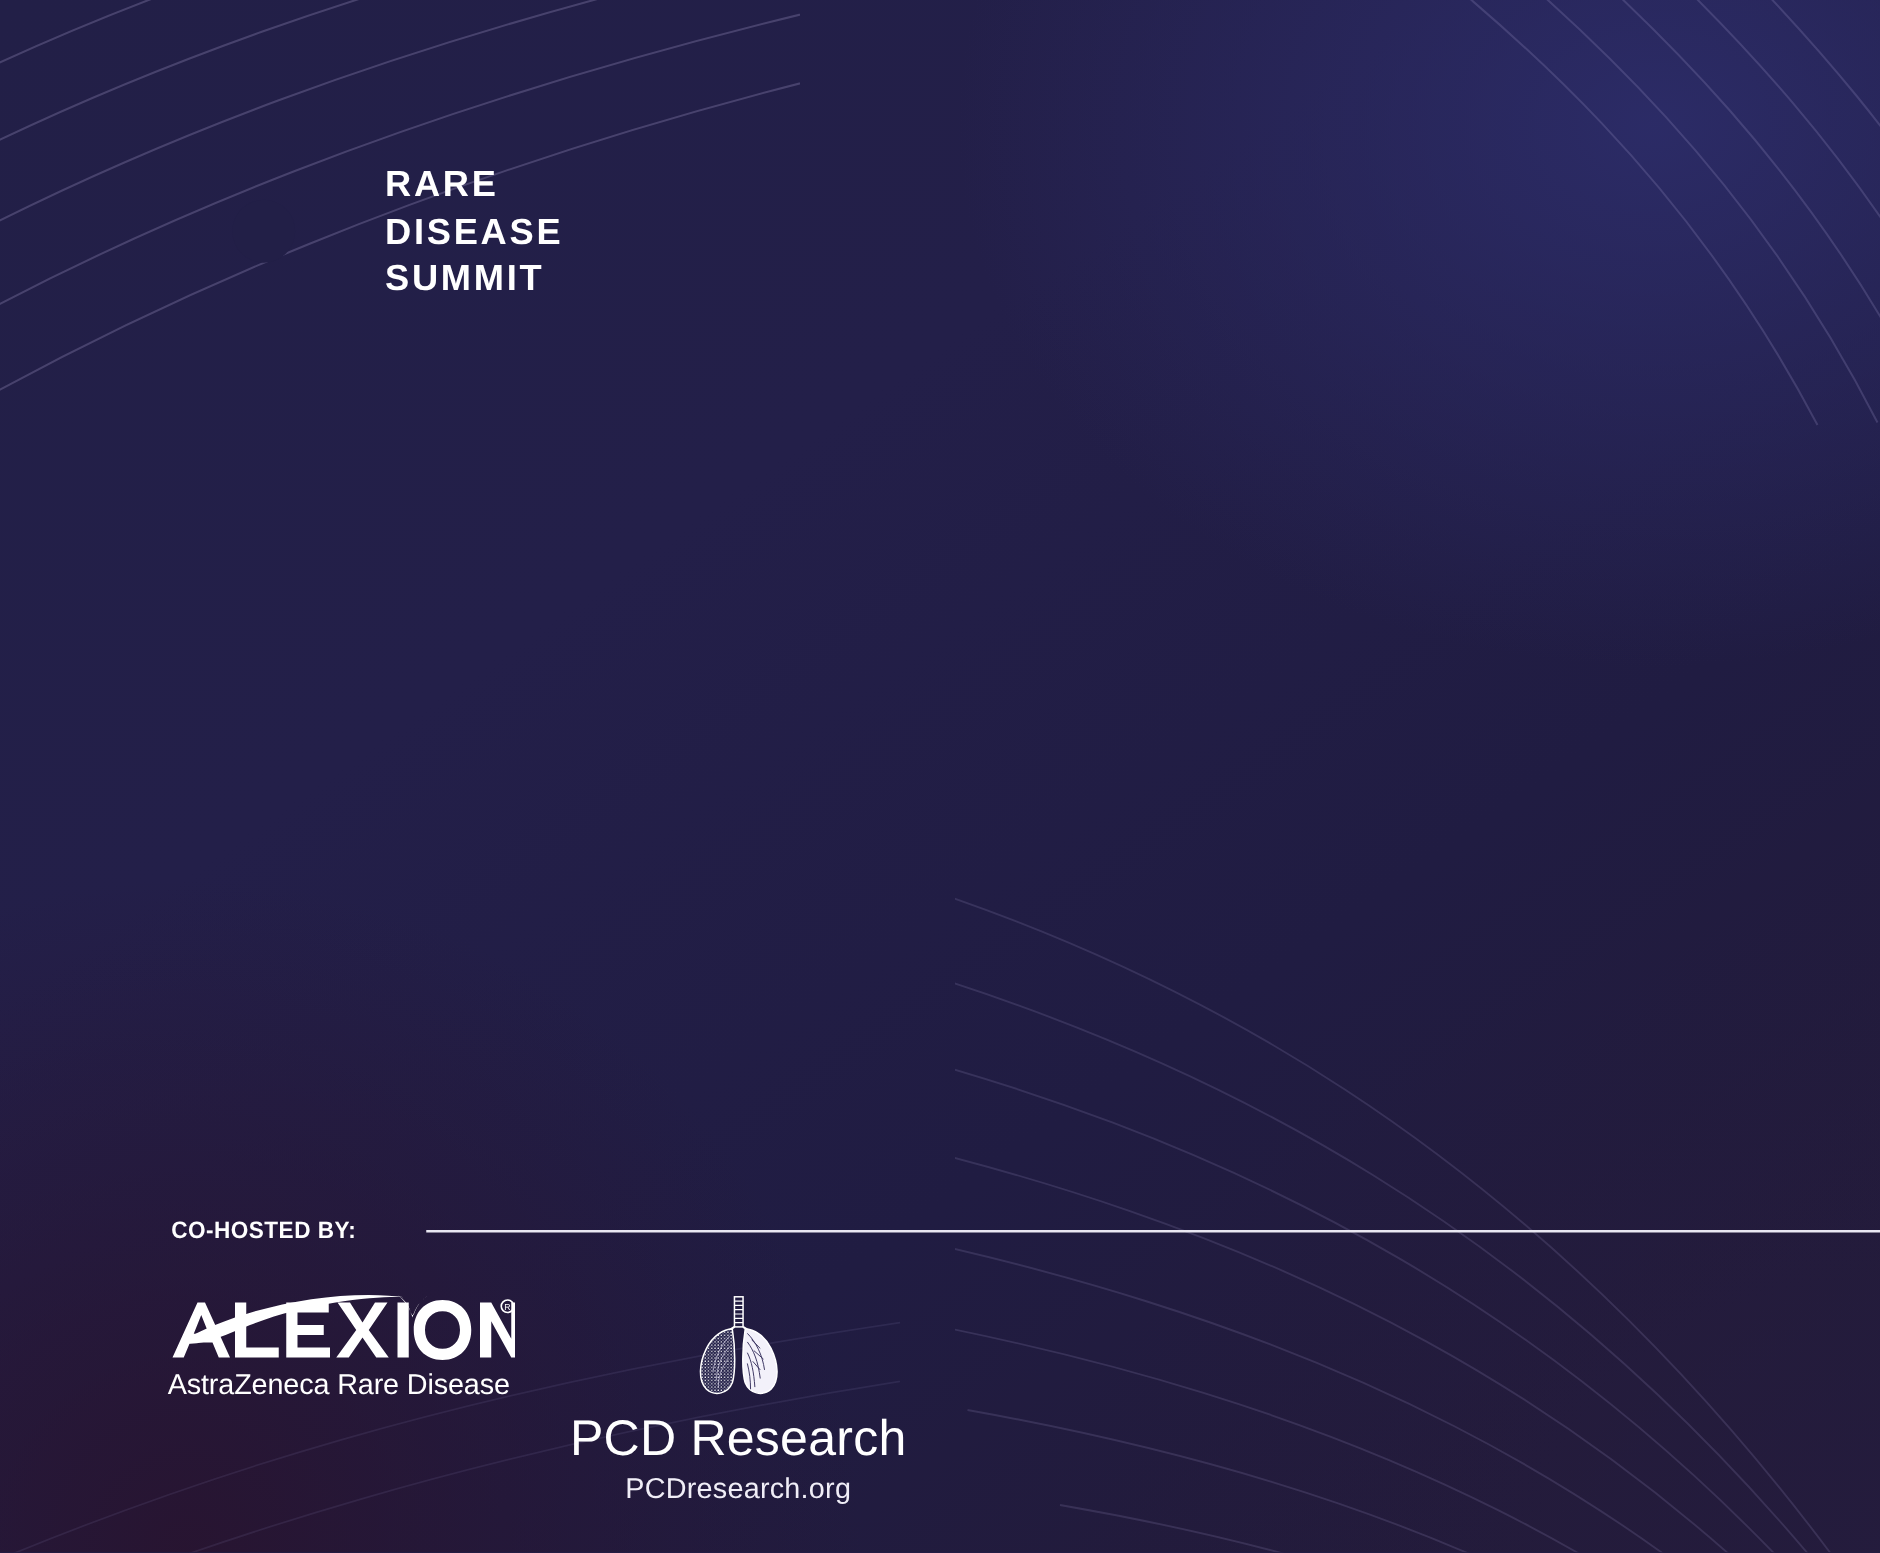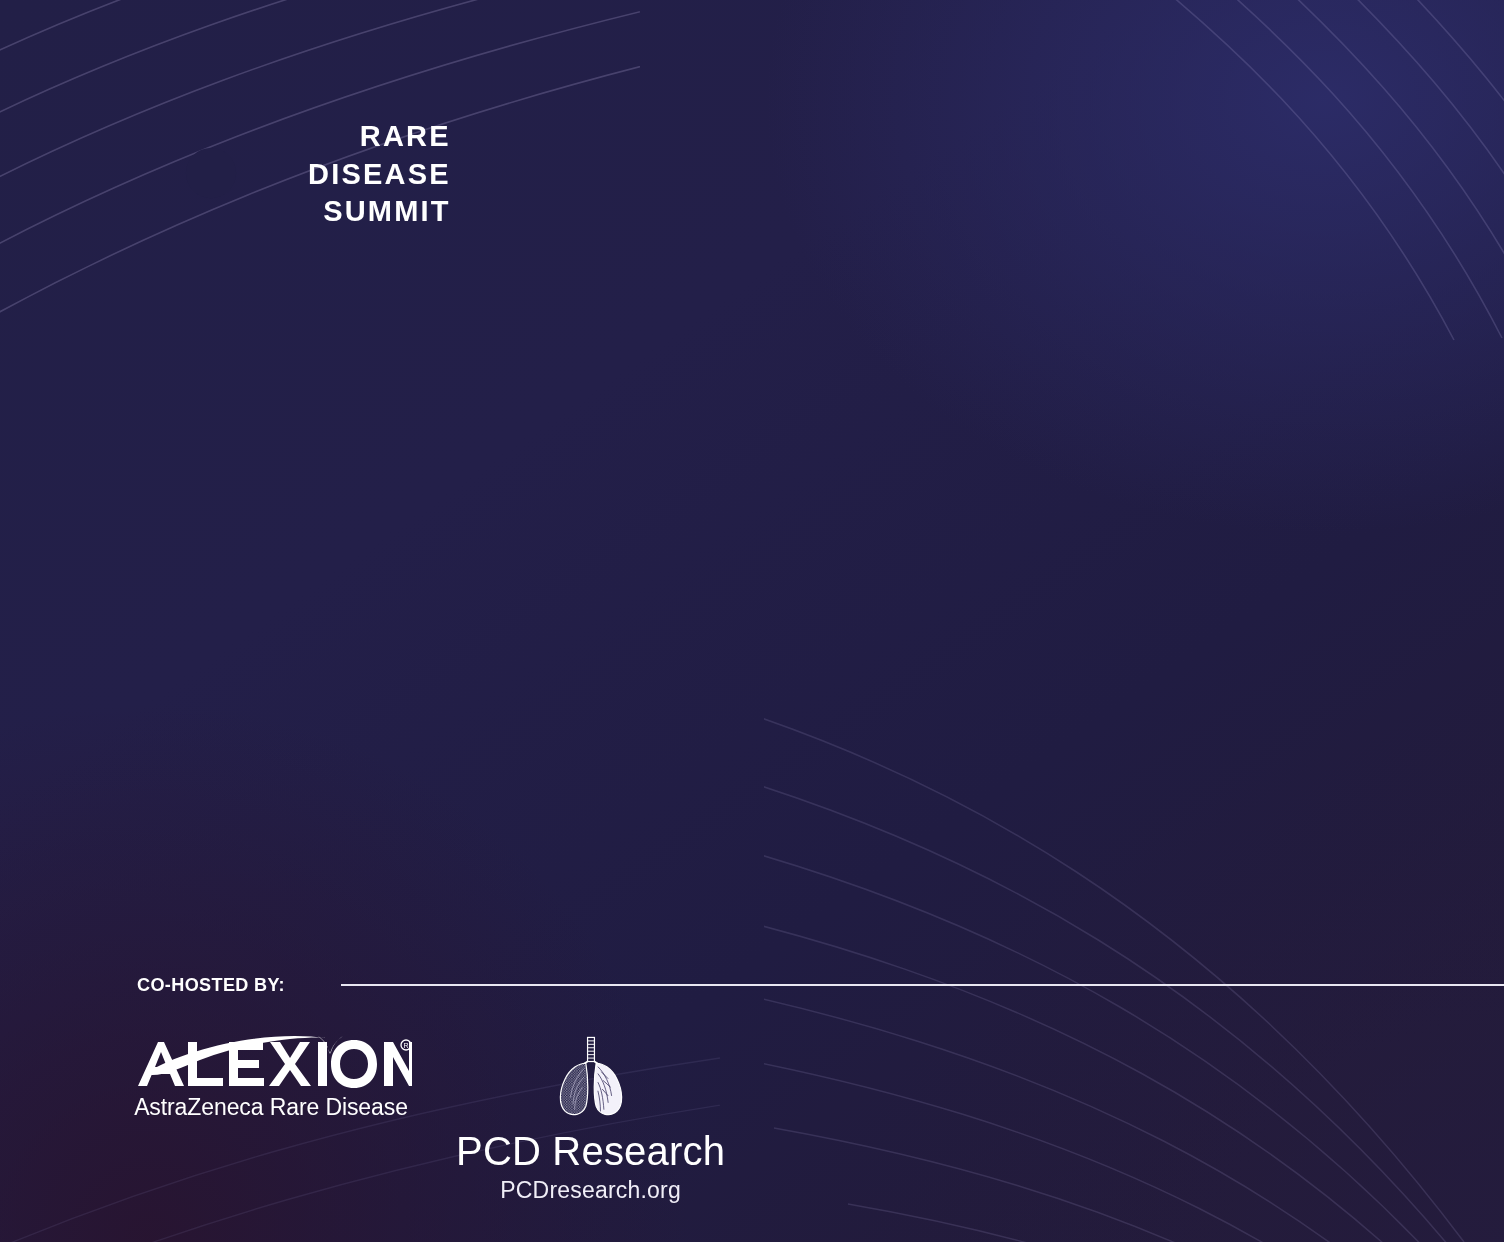--- a/index.html
+++ b/index.html
@@ -26,26 +26,25 @@
   .deco svg { display:block; }
 
   #deco-topleft  { top:-40px; left:-120px; }
   #deco-topright { top:-60px; right:-80px; }
   #deco-bottomright { bottom:-140px; right:-160px; }
   #deco-bottomleft { bottom:-60px; left:-40px; }
 
   
   #brand-block {
     position:absolute;
-    top:98px;
+    top:110px;
     left:136px;
     display:flex;
     align-items:center;
     gap:22px;
-    text-align:right;
   }
   #summit-mark { width:150px; height:150px; flex:0 0 auto; }
   #brand-wordmark {
     display:flex;
     flex-direction:column;
     gap:3px;
     padding-top:2px;
   }
   #brand-wordmark span {
     font-size:29px;

